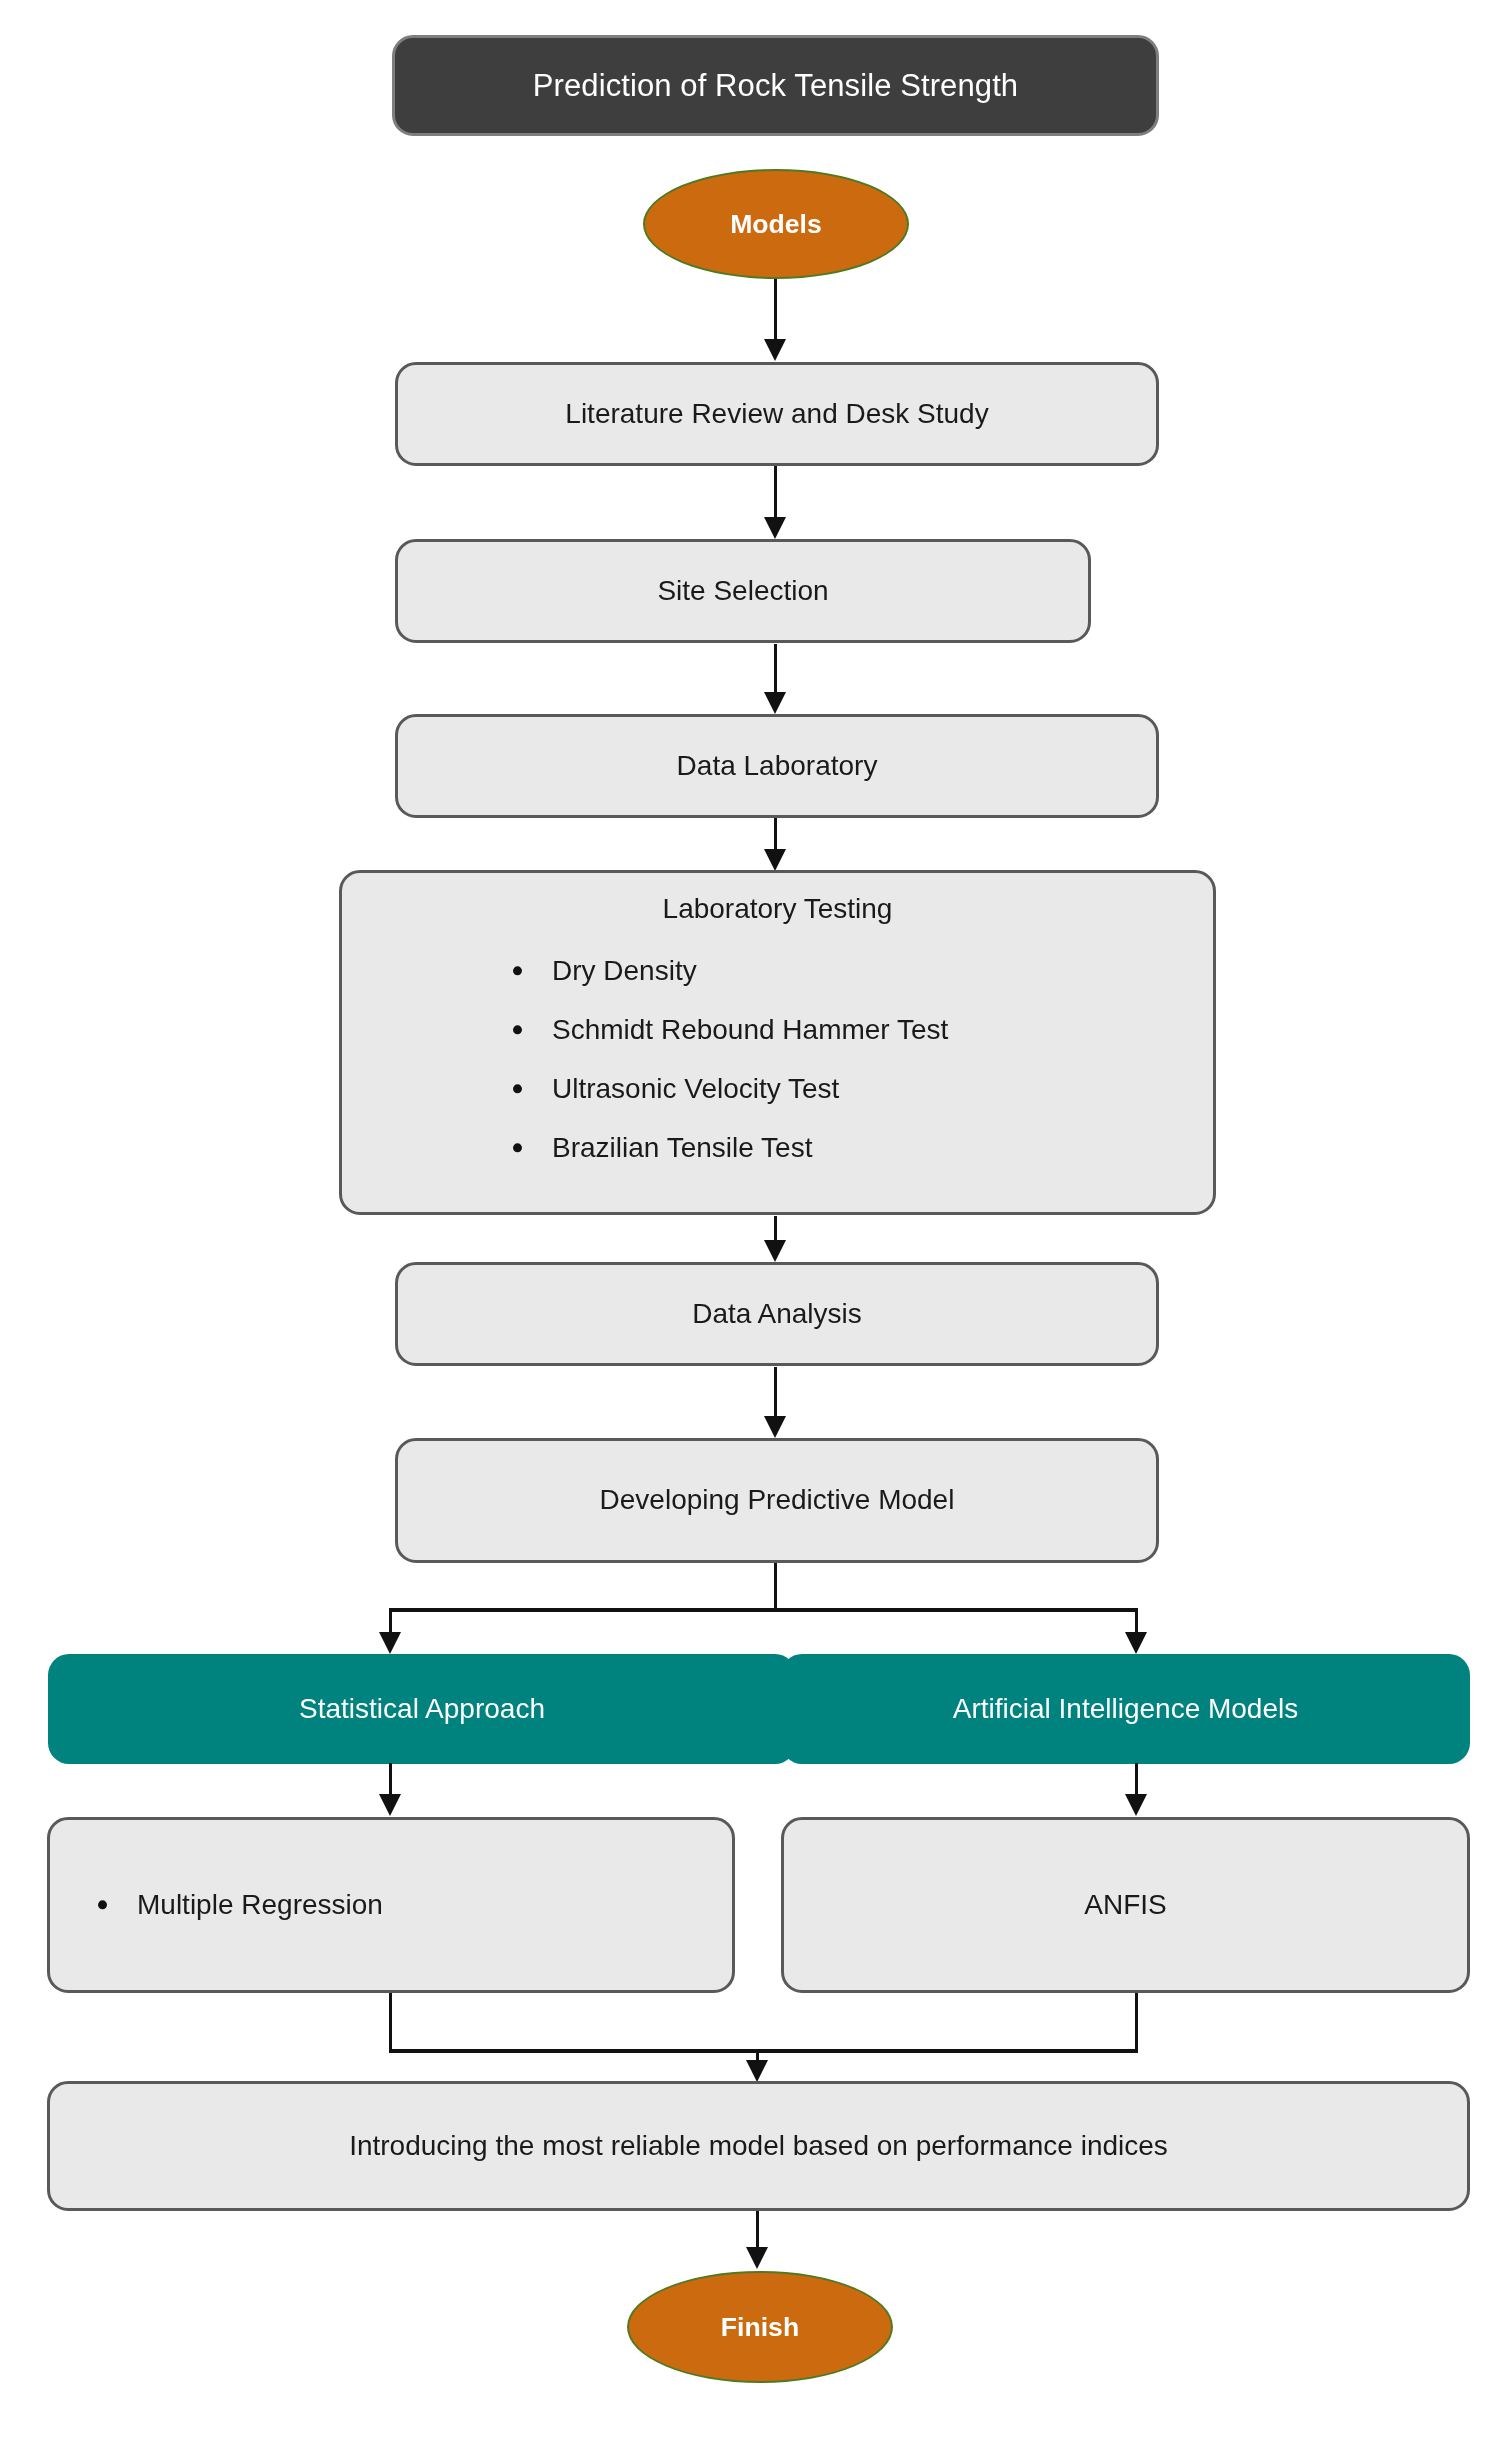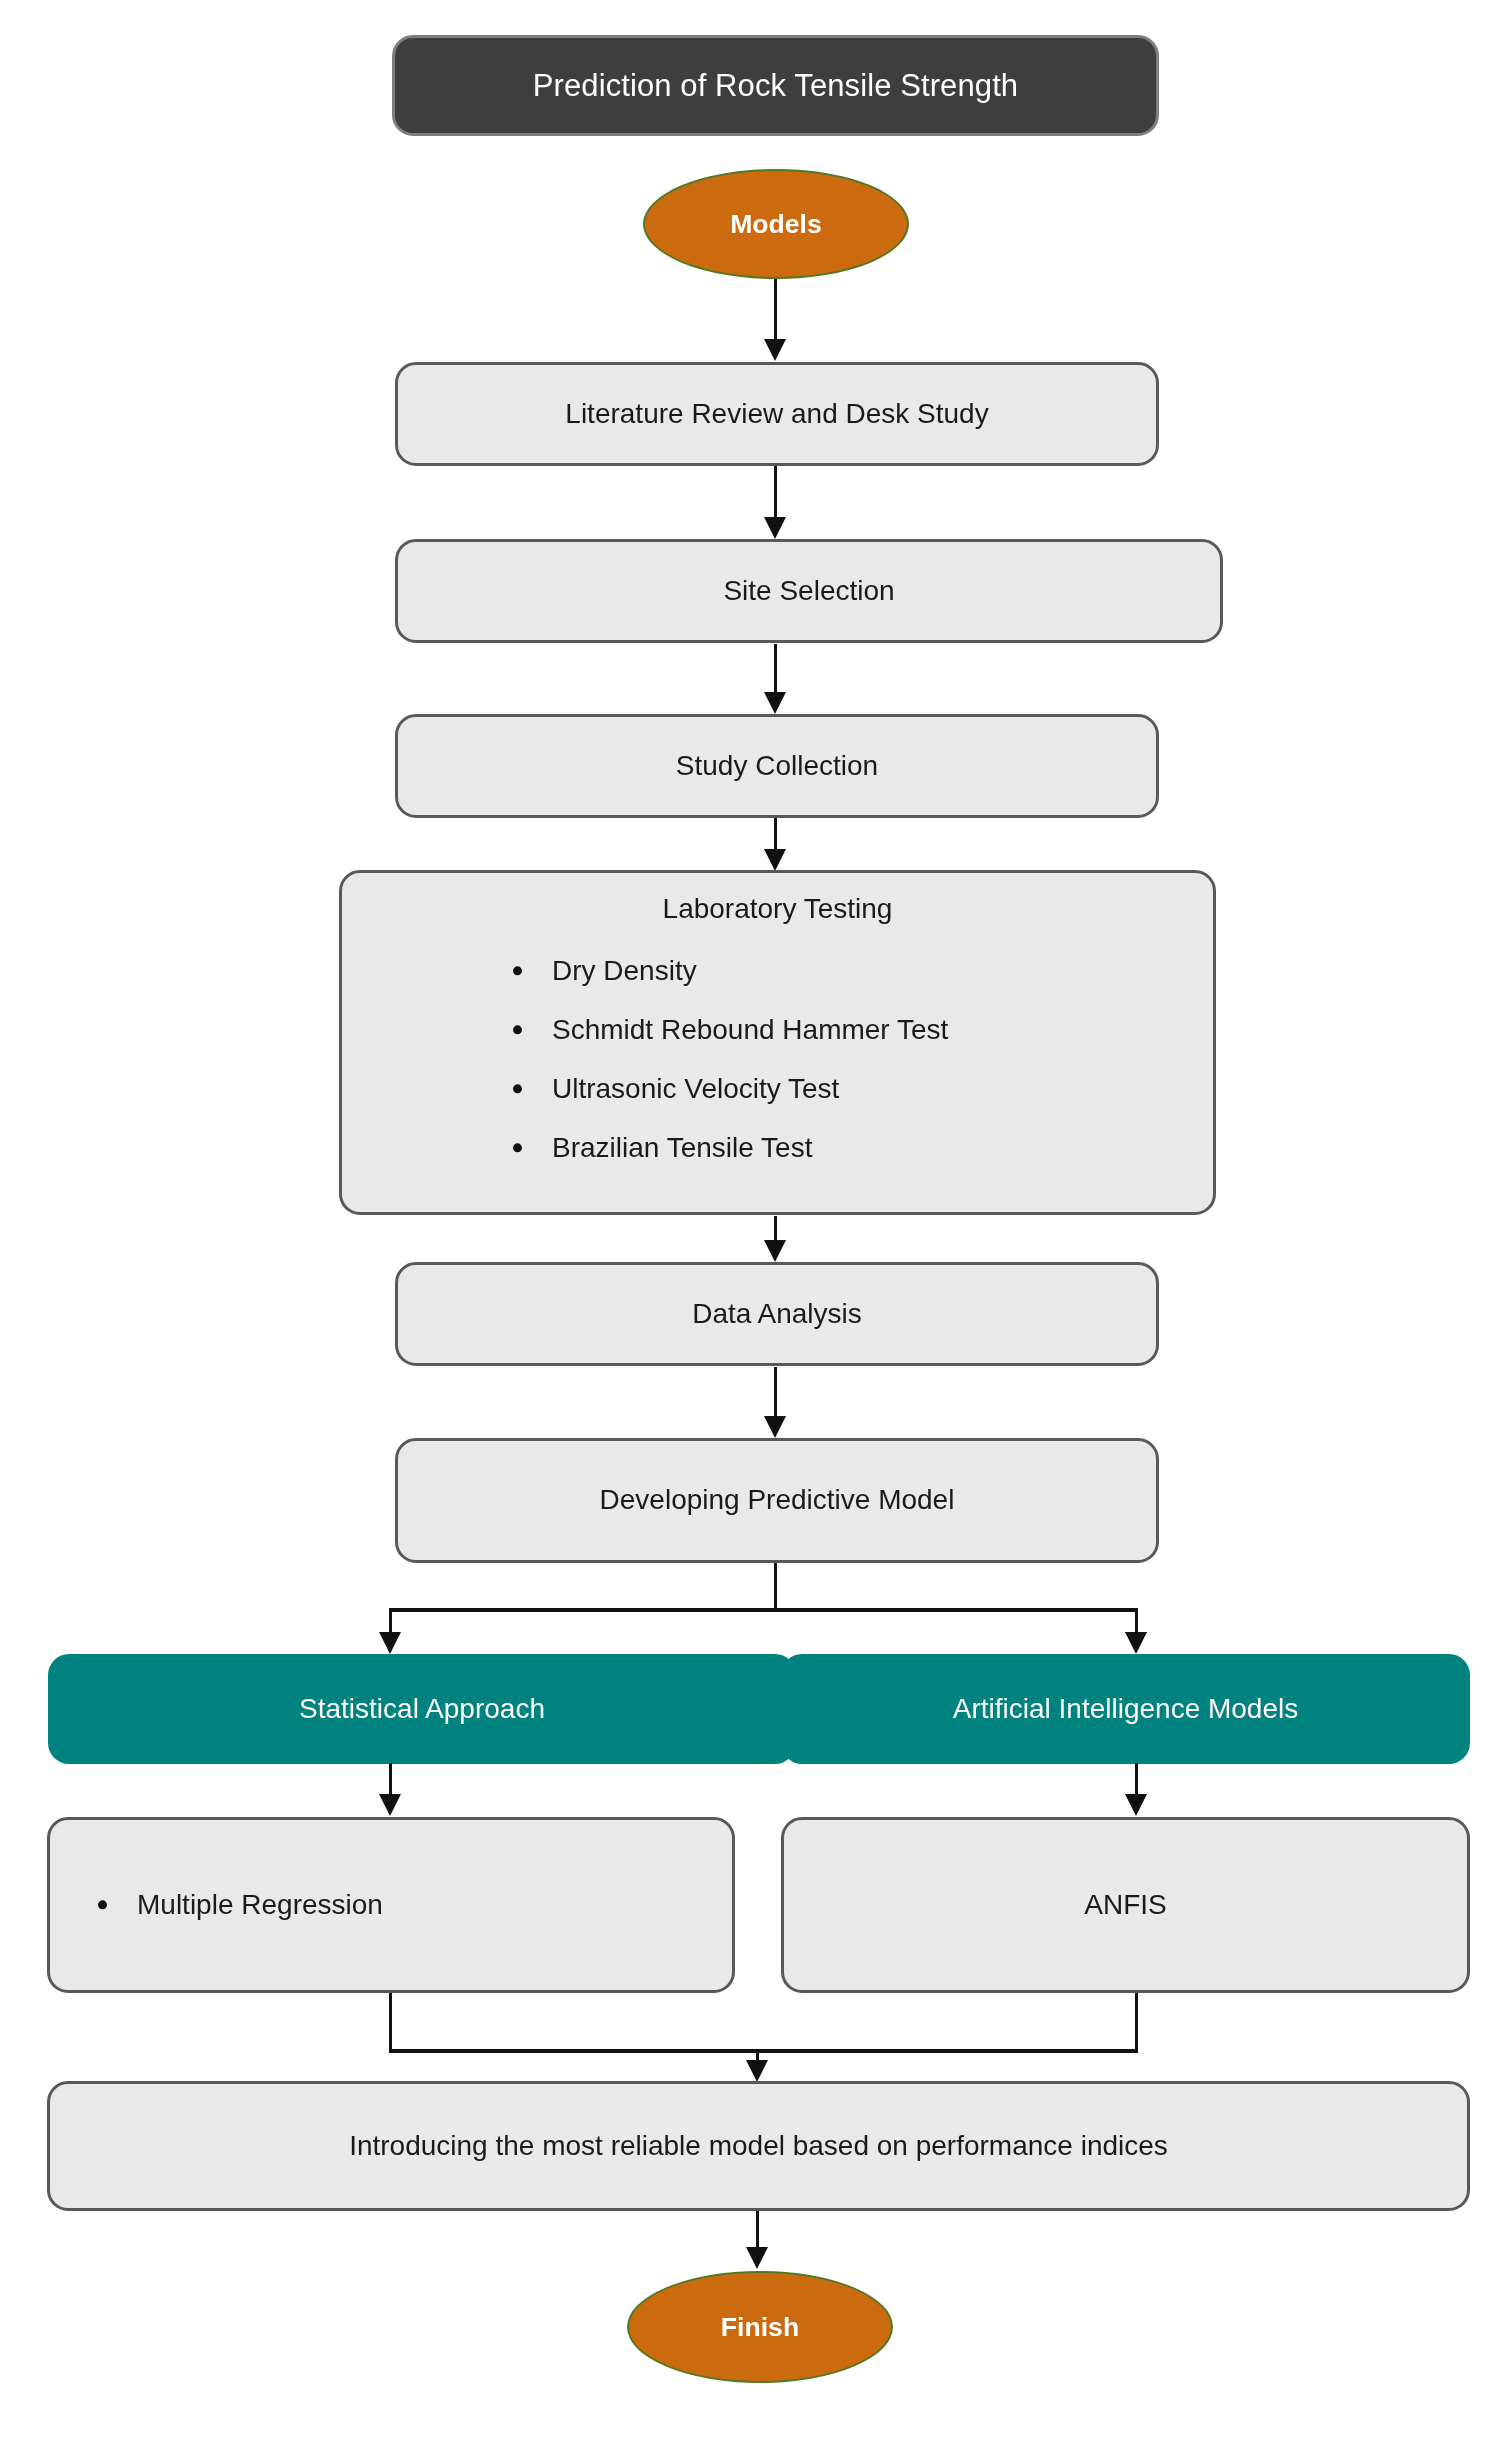--- a/index.html
+++ b/index.html
@@ -88,21 +88,21 @@
     justify-content: center;
   }
   .process .label {
     color: #1A1A1A;
     font-size: 28px;
     text-align: center;
     line-height: 1.22;
   }
 
   #node-literature { left: 395px; top: 362px;  width: 764px; height: 104px; }
-  #node-site       { left: 395px; top: 539px;  width: 828px; height: 104px; }
+  #node-site       { left: 395px; top: 539px;  width: 696px; height: 104px; }
   #node-datacoll   { left: 395px; top: 714px; width: 764px; height: 104px; }
 
   #node-lab {
     left: 339px;
     top: 870px;
     width: 877px;
     height: 345px;
     justify-content: flex-start;
     align-items: stretch;
     padding: 20px 0 0 0;
@@ -236,21 +236,21 @@
   <div class="arrowhead" style="left:764px; top:517px;"></div>
 
   <div class="node process" id="node-site">
     <span class="label">Site Selection</span>
   </div>
 
   <div class="vline" style="left:774px; top:644px; height:49px;"></div>
   <div class="arrowhead" style="left:764px; top:692px;"></div>
 
   <div class="node process" id="node-datacoll">
-    <span class="label">Study Collection</span>
+    <span class="label">Data Laboratory</span>
   </div>
 
   <div class="vline" style="left:774px; top:818px; height:32px;"></div>
   <div class="arrowhead" style="left:764px; top:849px;"></div>
 
   <div class="node process" id="node-lab">
     <span class="heading">Laboratory Testing</span>
     <ul class="bullets" id="lab-list">
       <li>Dry Density</li>
       <li>Schmidt Rebound Hammer Test</li>

